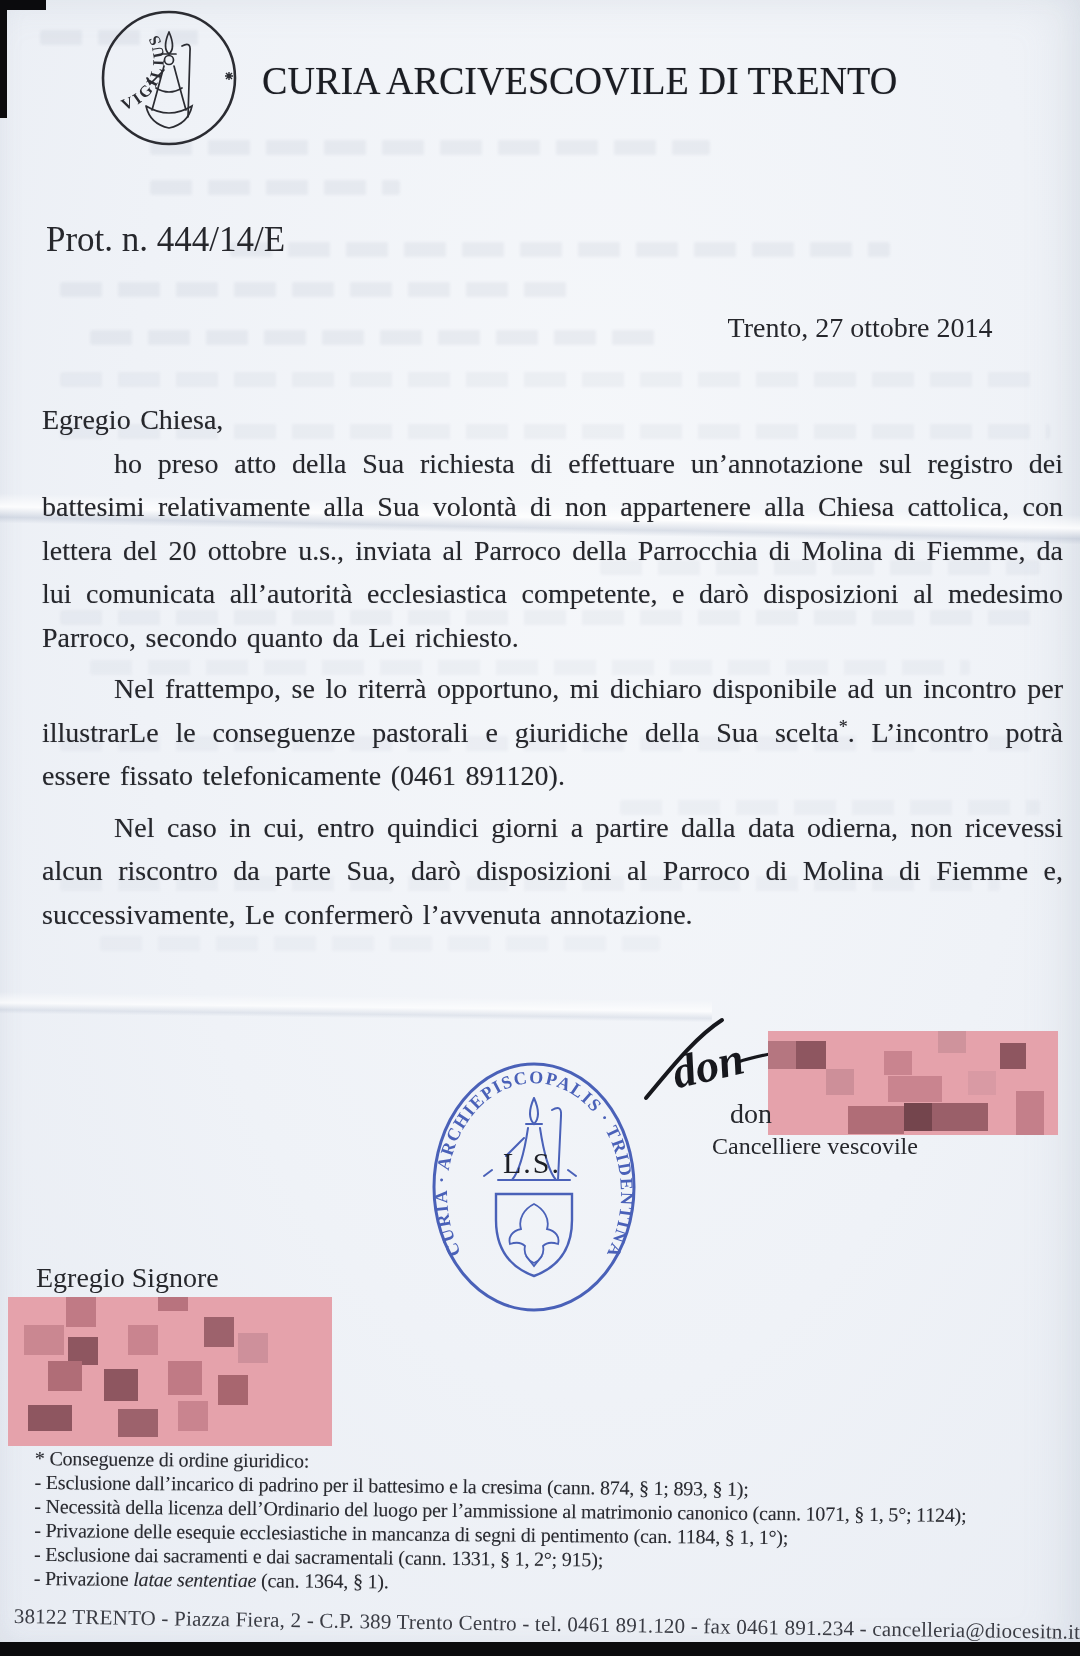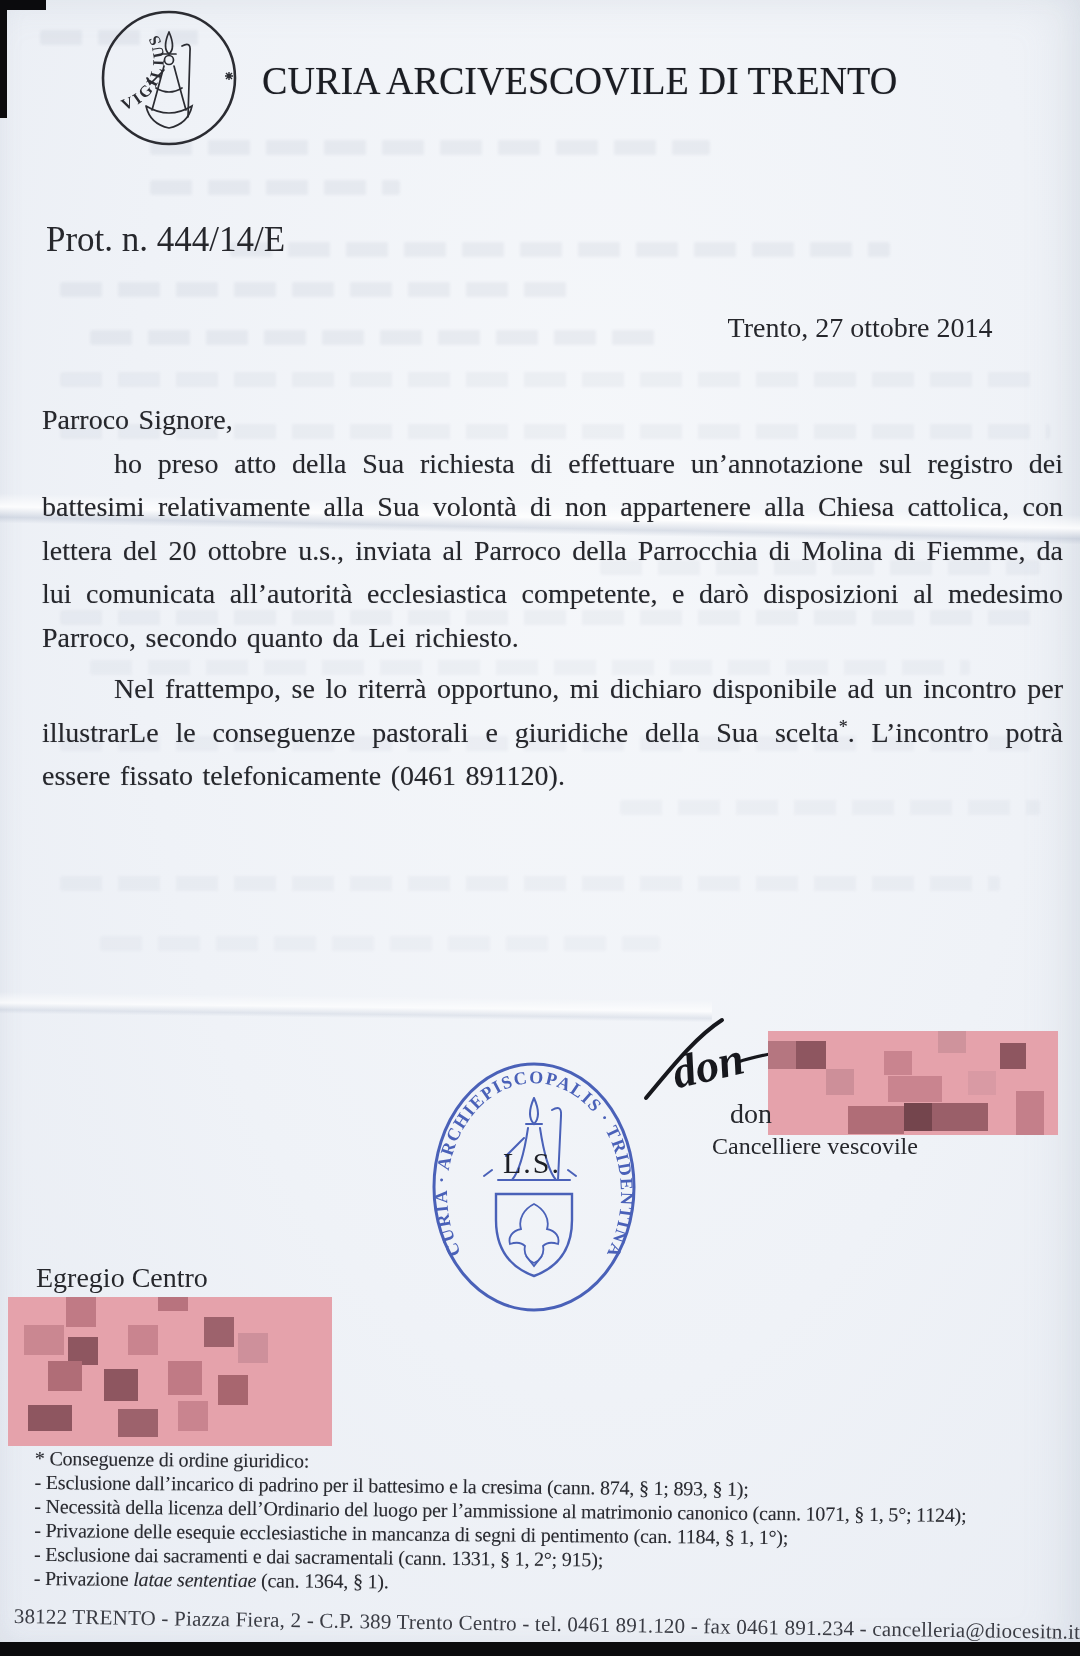--- a/index.html
+++ b/index.html
@@ -108,23 +108,24 @@
     <path d="M131 70 h8 m-4 -4 v8 m-3 -1 l6 -6 m0 6 l-6 -6" stroke="#2b2c32" stroke-width="1.4"></path>
   </svg>
 
   <div class="abs title">CURIA ARCIVESCOVILE DI TRENTO</div>
 
   <div class="abs prot">Prot. n. 444/14/E</div>
 
   <div class="abs dateline">Trento, 27 ottobre 2014</div>
 
   <div class="abs bodytext">
-    <p class="salutation">Parroco Signore,</p>
+    <p class="salutation">Egregio Chiesa,</p>
     <p>ho preso atto della Sua richiesta di effettuare un’annotazione sul registro dei battesimi relativamente alla Sua volontà di non appartenere alla Chiesa cattolica, con lettera del 20 ottobre u.s., inviata al Parroco della Parrocchia di Molina di Fiemme, da lui comunicata all’autorità ecclesiastica competente, e darò disposizioni al medesimo Parroco, secondo quanto da Lei richiesto.</p>
     <p><span>Nel frattempo, se lo riterrà opportuno, mi dichiaro disponibile ad un incontro per illustrarLe le conseguenze pastorali e giuridiche della Sua scelta</span><sup class="fnmark">*</sup><span>. L’incontro potrà essere fissato telefonicamente (0461 891120).</span></p>
+    <p>Nel caso in cui, entro quindici giorni a partire dalla data odierna, non ricevessi alcun riscontro da parte Sua, darò disposizioni al Parroco di Molina di Fiemme e, successivamente, Le confermerò l’avvenuta annotazione.</p>
   </div>
 
   <svg class="abs sigscribble" viewBox="0 0 150 104">
     <path d="M4 92 C 26 66 52 32 80 14" stroke="#17181d" stroke-width="4" fill="none" stroke-linecap="round"></path>
     <path d="M96 56 C 114 50 130 48 146 44" stroke="#17181d" stroke-width="3.2" fill="none" stroke-linecap="round"></path>
     <text x="30" y="74" font-size="46" font-weight="600" font-style="italic" fill="#17181d" font-family="Liberation Serif, serif" transform="rotate(-13 70 58)">don</text>
   </svg>
 
   <div class="redact" style="left:768px;top:1031px;width:290px;height:104px">
     <div class="px" style="left:0;top:10px;width:58px;height:28px;background:#b57680"></div>
@@ -161,21 +162,21 @@
       <path d="M56 118 l8 -6 m84 6 l-8 -6"></path>
     </g>
     <g stroke="#3c55b3" fill="none" stroke-width="2.4">
       <path d="M68 136 h76 v26 q0 42 -38 56 q-38 -14 -38 -56 z"></path>
       <path d="M106 146 c-10 5 -16 15 -13 25 c-9 2 -13 8 -11 15 c6 -2 11 -2 15 2 c-2 9 4 15 9 17 c5 -2 11 -8 9 -17 c4 -4 9 -4 15 -2 c2 -7 -2 -13 -11 -15 c3 -10 -3 -20 -13 -25 z" stroke-width="1.8"></path>
       <path d="M98 198 l8 10 l8 -10" stroke-width="1.8"></path>
     </g>
   </svg>
   <div class="abs ls-label">L.S.</div>
 
-  <div class="abs recipient">Egregio Centro</div>
+  <div class="abs recipient">Egregio Signore</div>
   <div class="redact" style="left:8px;top:1297px;width:324px;height:149px">
     <div class="px" style="left:58px;top:0;width:30px;height:30px;background:#c07a85"></div>
     <div class="px" style="left:150px;top:0;width:30px;height:14px;background:#b8737e"></div>
     <div class="px" style="left:16px;top:28px;width:40px;height:30px;background:#ca8791"></div>
     <div class="px" style="left:60px;top:40px;width:30px;height:28px;background:#8e5660"></div>
     <div class="px" style="left:120px;top:28px;width:30px;height:30px;background:#c9848f"></div>
     <div class="px" style="left:196px;top:20px;width:30px;height:30px;background:#9d626c"></div>
     <div class="px" style="left:230px;top:36px;width:30px;height:30px;background:#ce909b"></div>
     <div class="px" style="left:40px;top:64px;width:34px;height:30px;background:#b06d77"></div>
     <div class="px" style="left:96px;top:72px;width:34px;height:32px;background:#8e5660"></div>

